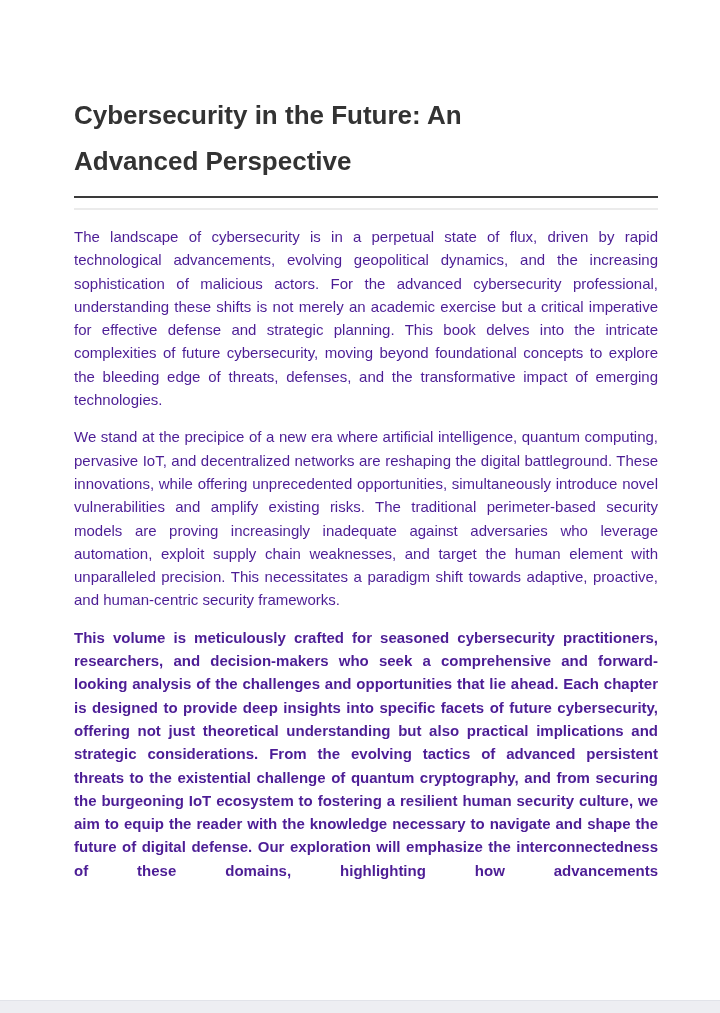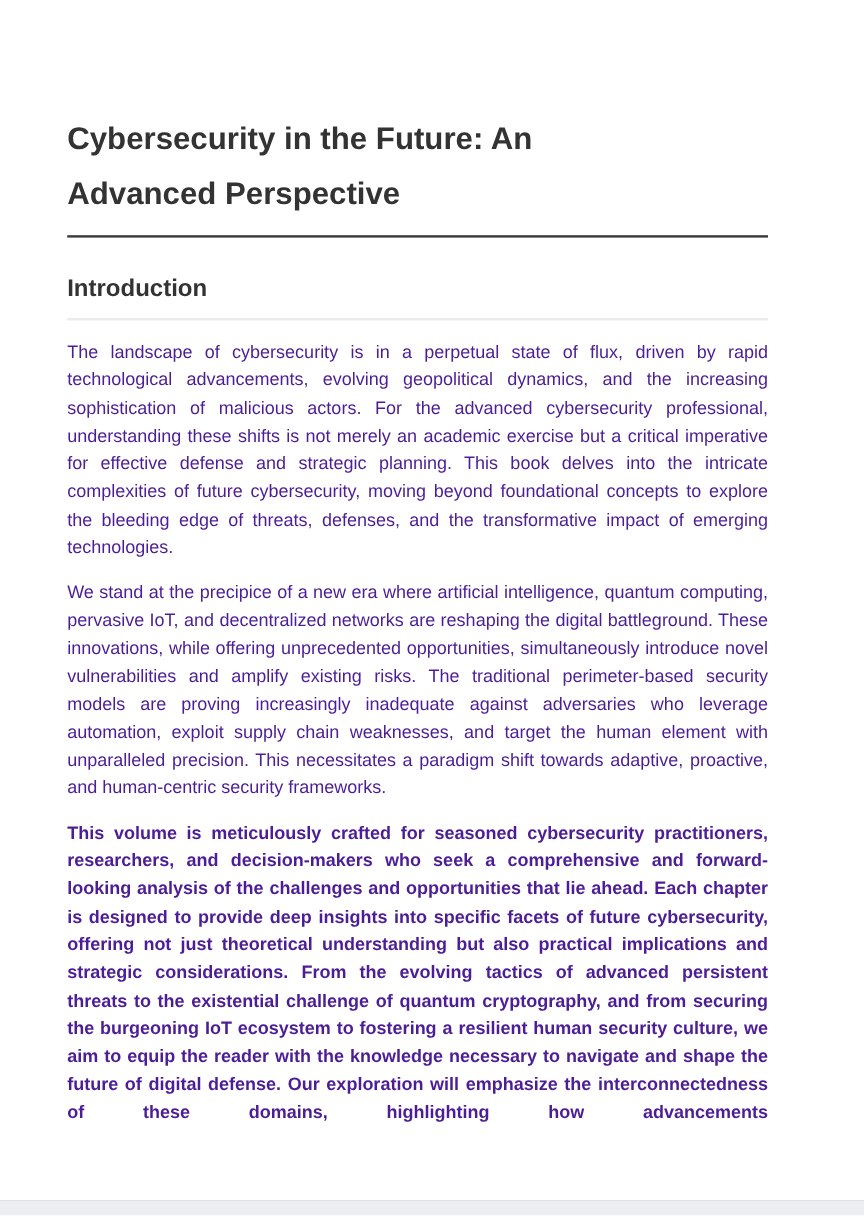--- a/index.html
+++ b/index.html
@@ -14,21 +14,21 @@
     -webkit-font-smoothing: antialiased;
   }
   .sheet {
     width: 720px;
     height: 1000px;
     background: #ffffff;
     overflow: hidden;
     box-sizing: border-box;
   }
   .content {
-    margin: 0 56px;
+    margin: 0 74px;
     width: 584px;
   }
   .book-title {
     margin: 0;
     padding-top: 92px;
     max-width: 500px;
     font-size: 26px;
     line-height: 46px;
     font-weight: bold;
     color: #333333;
@@ -75,21 +75,20 @@
 </head>
 <body>
 
 <div class="sheet">
   <div class="content">
 
     <h1 class="book-title">Cybersecurity in the Future: An Advanced Perspective</h1>
 
     <hr class="title-rule">
 
-    <h2 class="section-heading">Introduction</h2>
 
     <hr class="section-rule">
 
     <div class="body-text">
       <p>The landscape of cybersecurity is in a perpetual state of flux, driven by rapid technological advancements, evolving geopolitical dynamics, and the increasing sophistication of malicious actors. For the advanced cybersecurity professional, understanding these shifts is not merely an academic exercise but a critical imperative for effective defense and strategic planning. This book delves into the intricate complexities of future cybersecurity, moving beyond foundational concepts to explore the bleeding edge of threats, defenses, and the transformative impact of emerging technologies.</p>
       <p>We stand at the precipice of a new era where artificial intelligence, quantum computing, pervasive IoT, and decentralized networks are reshaping the digital battleground. These innovations, while offering unprecedented opportunities, simultaneously introduce novel vulnerabilities and amplify existing risks. The traditional perimeter-based security models are proving increasingly inadequate against adversaries who leverage automation, exploit supply chain weaknesses, and target the human element with unparalleled precision. This necessitates a paradigm shift towards adaptive, proactive, and human-centric security frameworks.</p>
       <p class="truncated">This volume is meticulously crafted for seasoned cybersecurity practitioners, researchers, and decision-makers who seek a comprehensive and forward-looking analysis of the challenges and opportunities that lie ahead. Each chapter is designed to provide deep insights into specific facets of future cybersecurity, offering not just theoretical understanding but also practical implications and strategic considerations. From the evolving tactics of advanced persistent threats to the existential challenge of quantum cryptography, and from securing the burgeoning IoT ecosystem to fostering a resilient human security culture, we aim to equip the reader with the knowledge necessary to navigate and shape the future of digital defense. Our exploration will emphasize the interconnectedness of these domains, highlighting how advancements</p>
     </div>
 
   </div>

